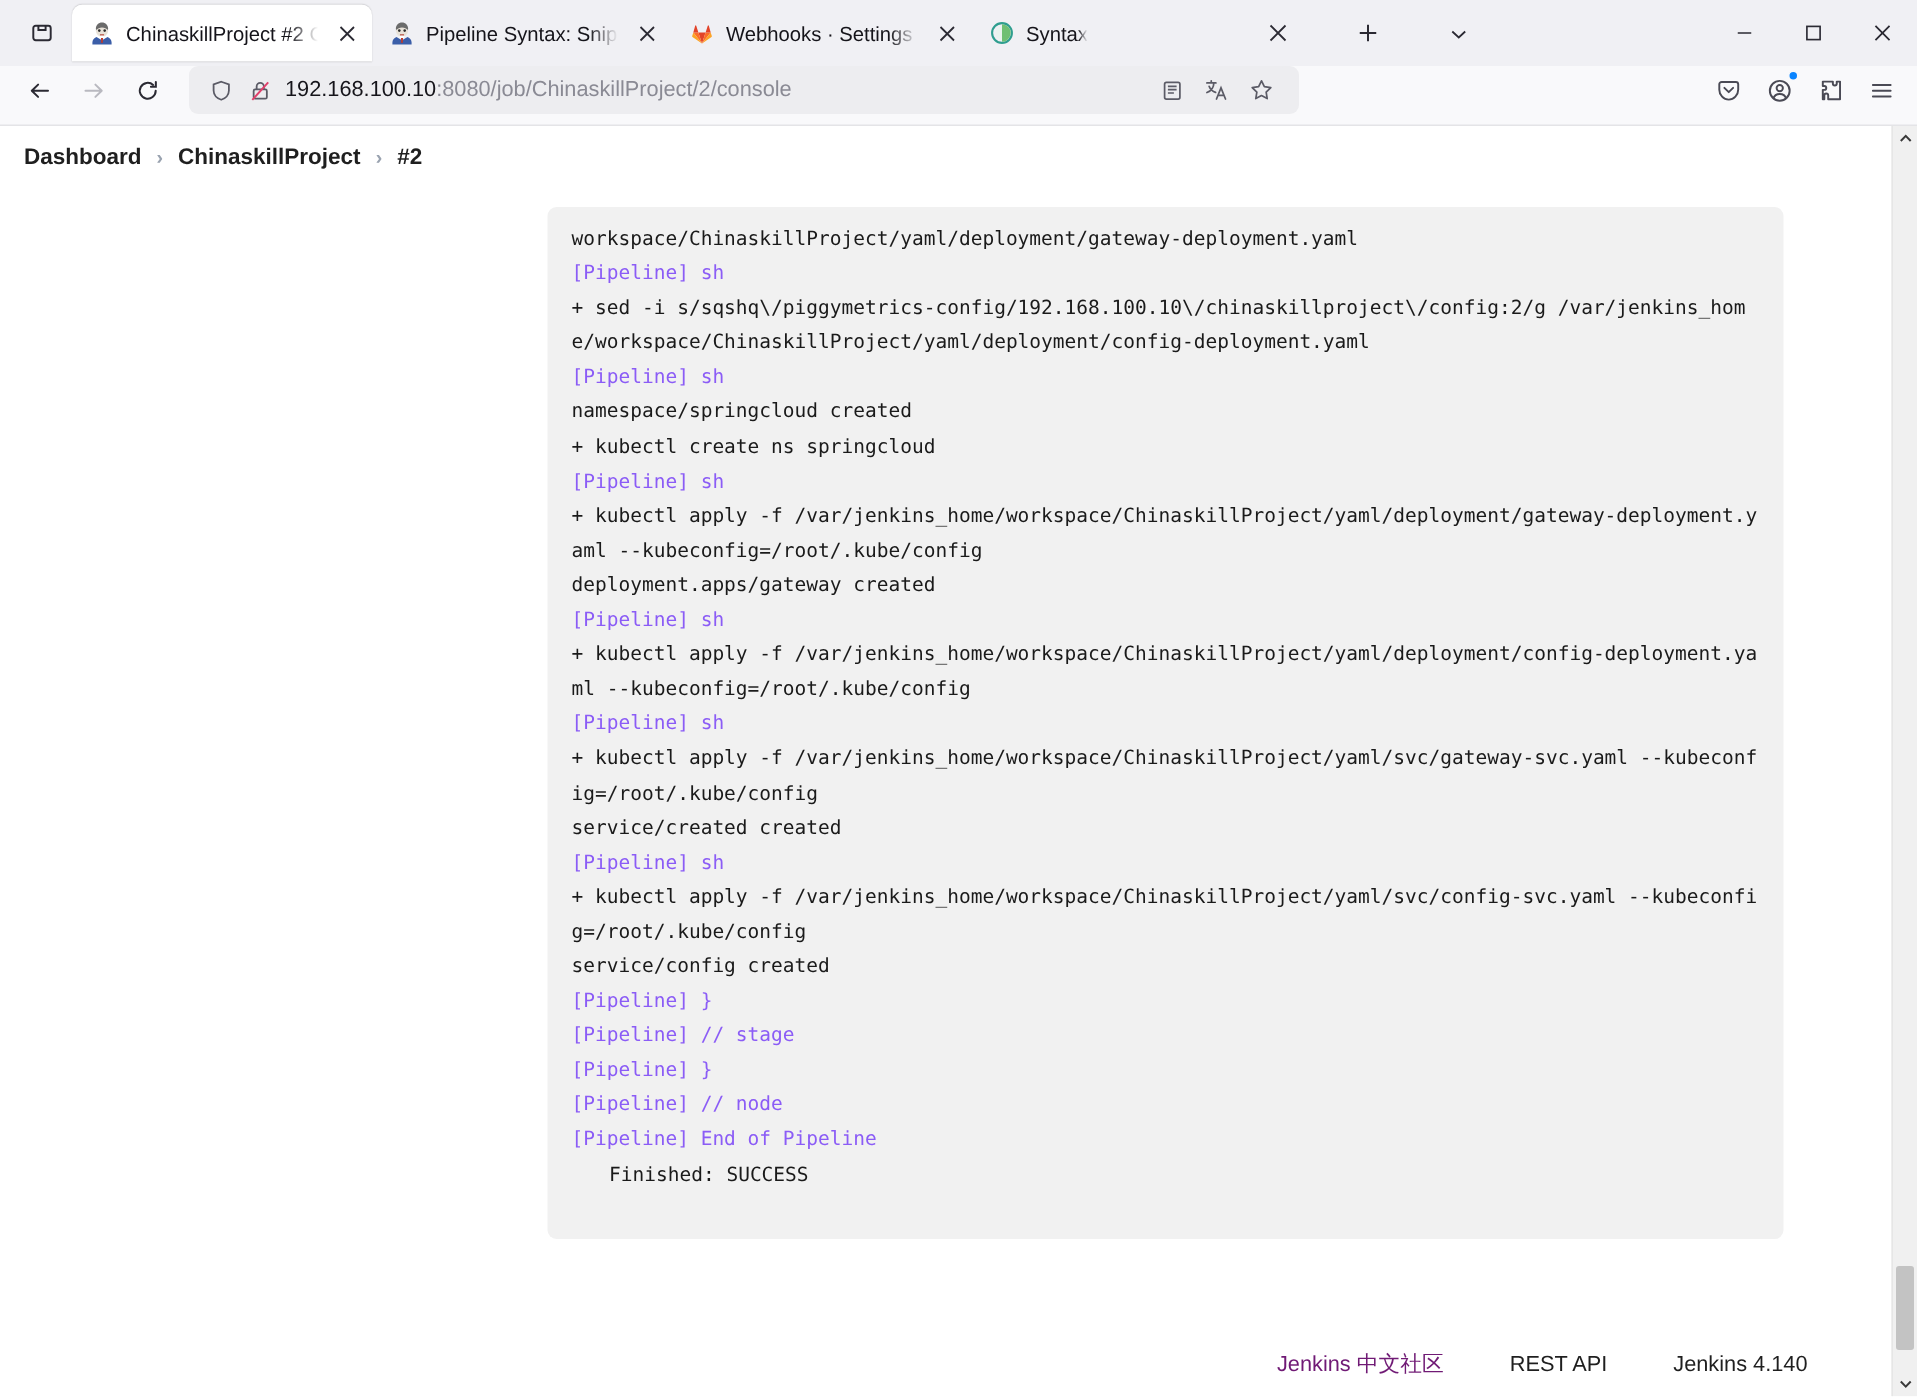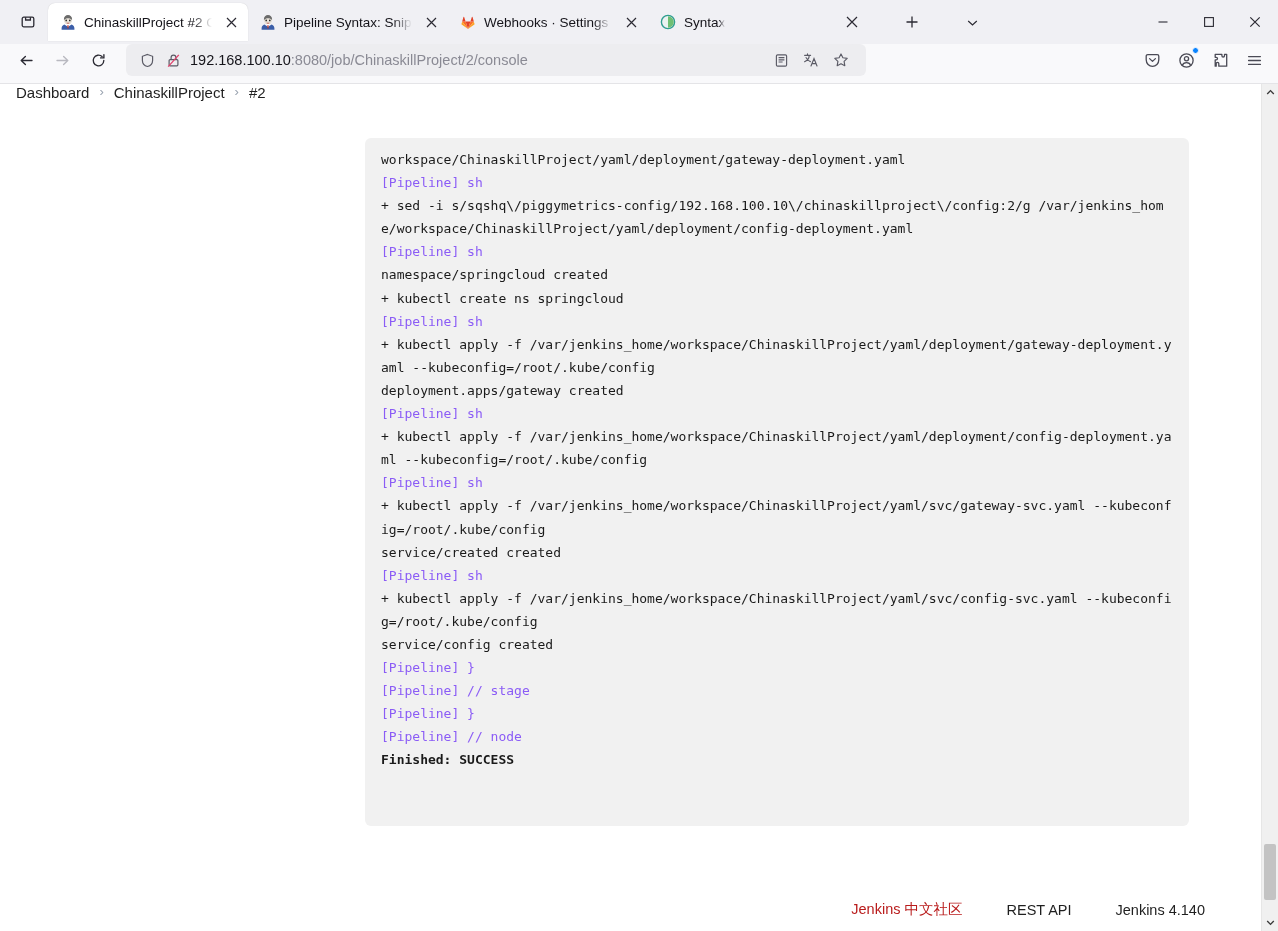--- a/index.html
+++ b/index.html
@@ -76,47 +76,47 @@
   .navbar-right { display: flex; align-items: center; margin-left: auto; gap: 2px; }
   .navbar-right .chrome-icon-btn { width: 32px; height: 32px; }
   .acct-wrap { position: relative; }
   .acct-dot { position: absolute; top: 3px; right: 3px; width: 7px; height: 7px; border-radius: 50%; background: #0a84ff; border: 1.5px solid #f9f9fb; }
 
   
   #page { flex: 1 1 auto; display: flex; position: relative; background: #fff; overflow: hidden; }
   #content { flex: 1 1 auto; position: relative; overflow: hidden; }
 
   #breadcrumb {
-    height: 40px; display: flex; gap: 10px;
-    padding-left: 16px; font-size: 15px; color: #1f1f1f;
+    height: 40px; display: flex; align-items: center; gap: 10px;
+    padding-left: 16px; font-size: 15px; color: #1f1f1f; font-weight: bold;
   }
   #breadcrumb .crumb { color: #1f1f1f; }
   #breadcrumb .sep { color: #9aa3b0; font-size: 13px; }
 
   #console-wrap { padding: 11px 44px 0 0; }
   #console {
     margin-left: 365px; margin-right: 28px; margin-top: 3px;
     background: #f1f1f1; border-radius: 6px;
     padding: 10px 14px 14px 16px;
     min-height: 688px;
   }
   .cline {
     font-family: "DejaVu Sans Mono", monospace;
     font-size: 13px; line-height: 23.1px;
     color: #1a1a1a; white-space: pre-wrap; word-break: break-all;
   }
   .cline.pipeline { color: #8b5cf6; }
-  .cline.bold { font-weight: bold; }
+  .cline.bold { font-weight: normal; margin-left: 25px; }
 
   #footer {
     display: flex; align-items: center; justify-content: flex-end;
     gap: 44px; padding-right: 56px; margin-top: 74px;
     font-size: 14.5px; color: #1f1f1f;
   }
-  #footer a { color: #b91c1c; text-decoration: none; }
+  #footer a { color: #701a75; text-decoration: none; }
 
   
   #scrollbar {
     width: 17px; flex: 0 0 17px; background: #f0f0f0; position: relative;
     border-left: 1px solid #e6e6e6; display: flex; flex-direction: column;
   }
   .sb-arrow { height: 17px; display:flex; align-items:center; justify-content:center; color:#3a3a3a; }
   .sb-track { flex: 1 1 auto; position: relative; }
   .sb-thumb { position: absolute; left: 2px; right: 2px; bottom: 14px; height: 56px; background: #c3c3c3; border-radius: 2px; }
 </style>
@@ -355,20 +355,21 @@
             <div class="cline pipeline">[Pipeline] sh</div>
             <div class="cline">+ kubectl apply -f /var/jenkins_home/workspace/ChinaskillProject/yaml/svc/gateway-svc.yaml --kubeconfig=/root/.kube/config</div>
             <div class="cline">service/created created</div>
             <div class="cline pipeline">[Pipeline] sh</div>
             <div class="cline">+ kubectl apply -f /var/jenkins_home/workspace/ChinaskillProject/yaml/svc/config-svc.yaml --kubeconfig=/root/.kube/config</div>
             <div class="cline">service/config created</div>
             <div class="cline pipeline">[Pipeline] }</div>
             <div class="cline pipeline">[Pipeline] // stage</div>
             <div class="cline pipeline">[Pipeline] }</div>
             <div class="cline pipeline">[Pipeline] // node</div>
+            <div class="cline pipeline">[Pipeline] End of Pipeline</div>
             <div class="cline bold">Finished: SUCCESS</div>
           </div>
       </div>
 
       <div id="footer">
         <a href="#">Jenkins 中文社区</a>
         <span>REST API</span>
         <span>Jenkins 4.140</span>
       </div>
     </div>

